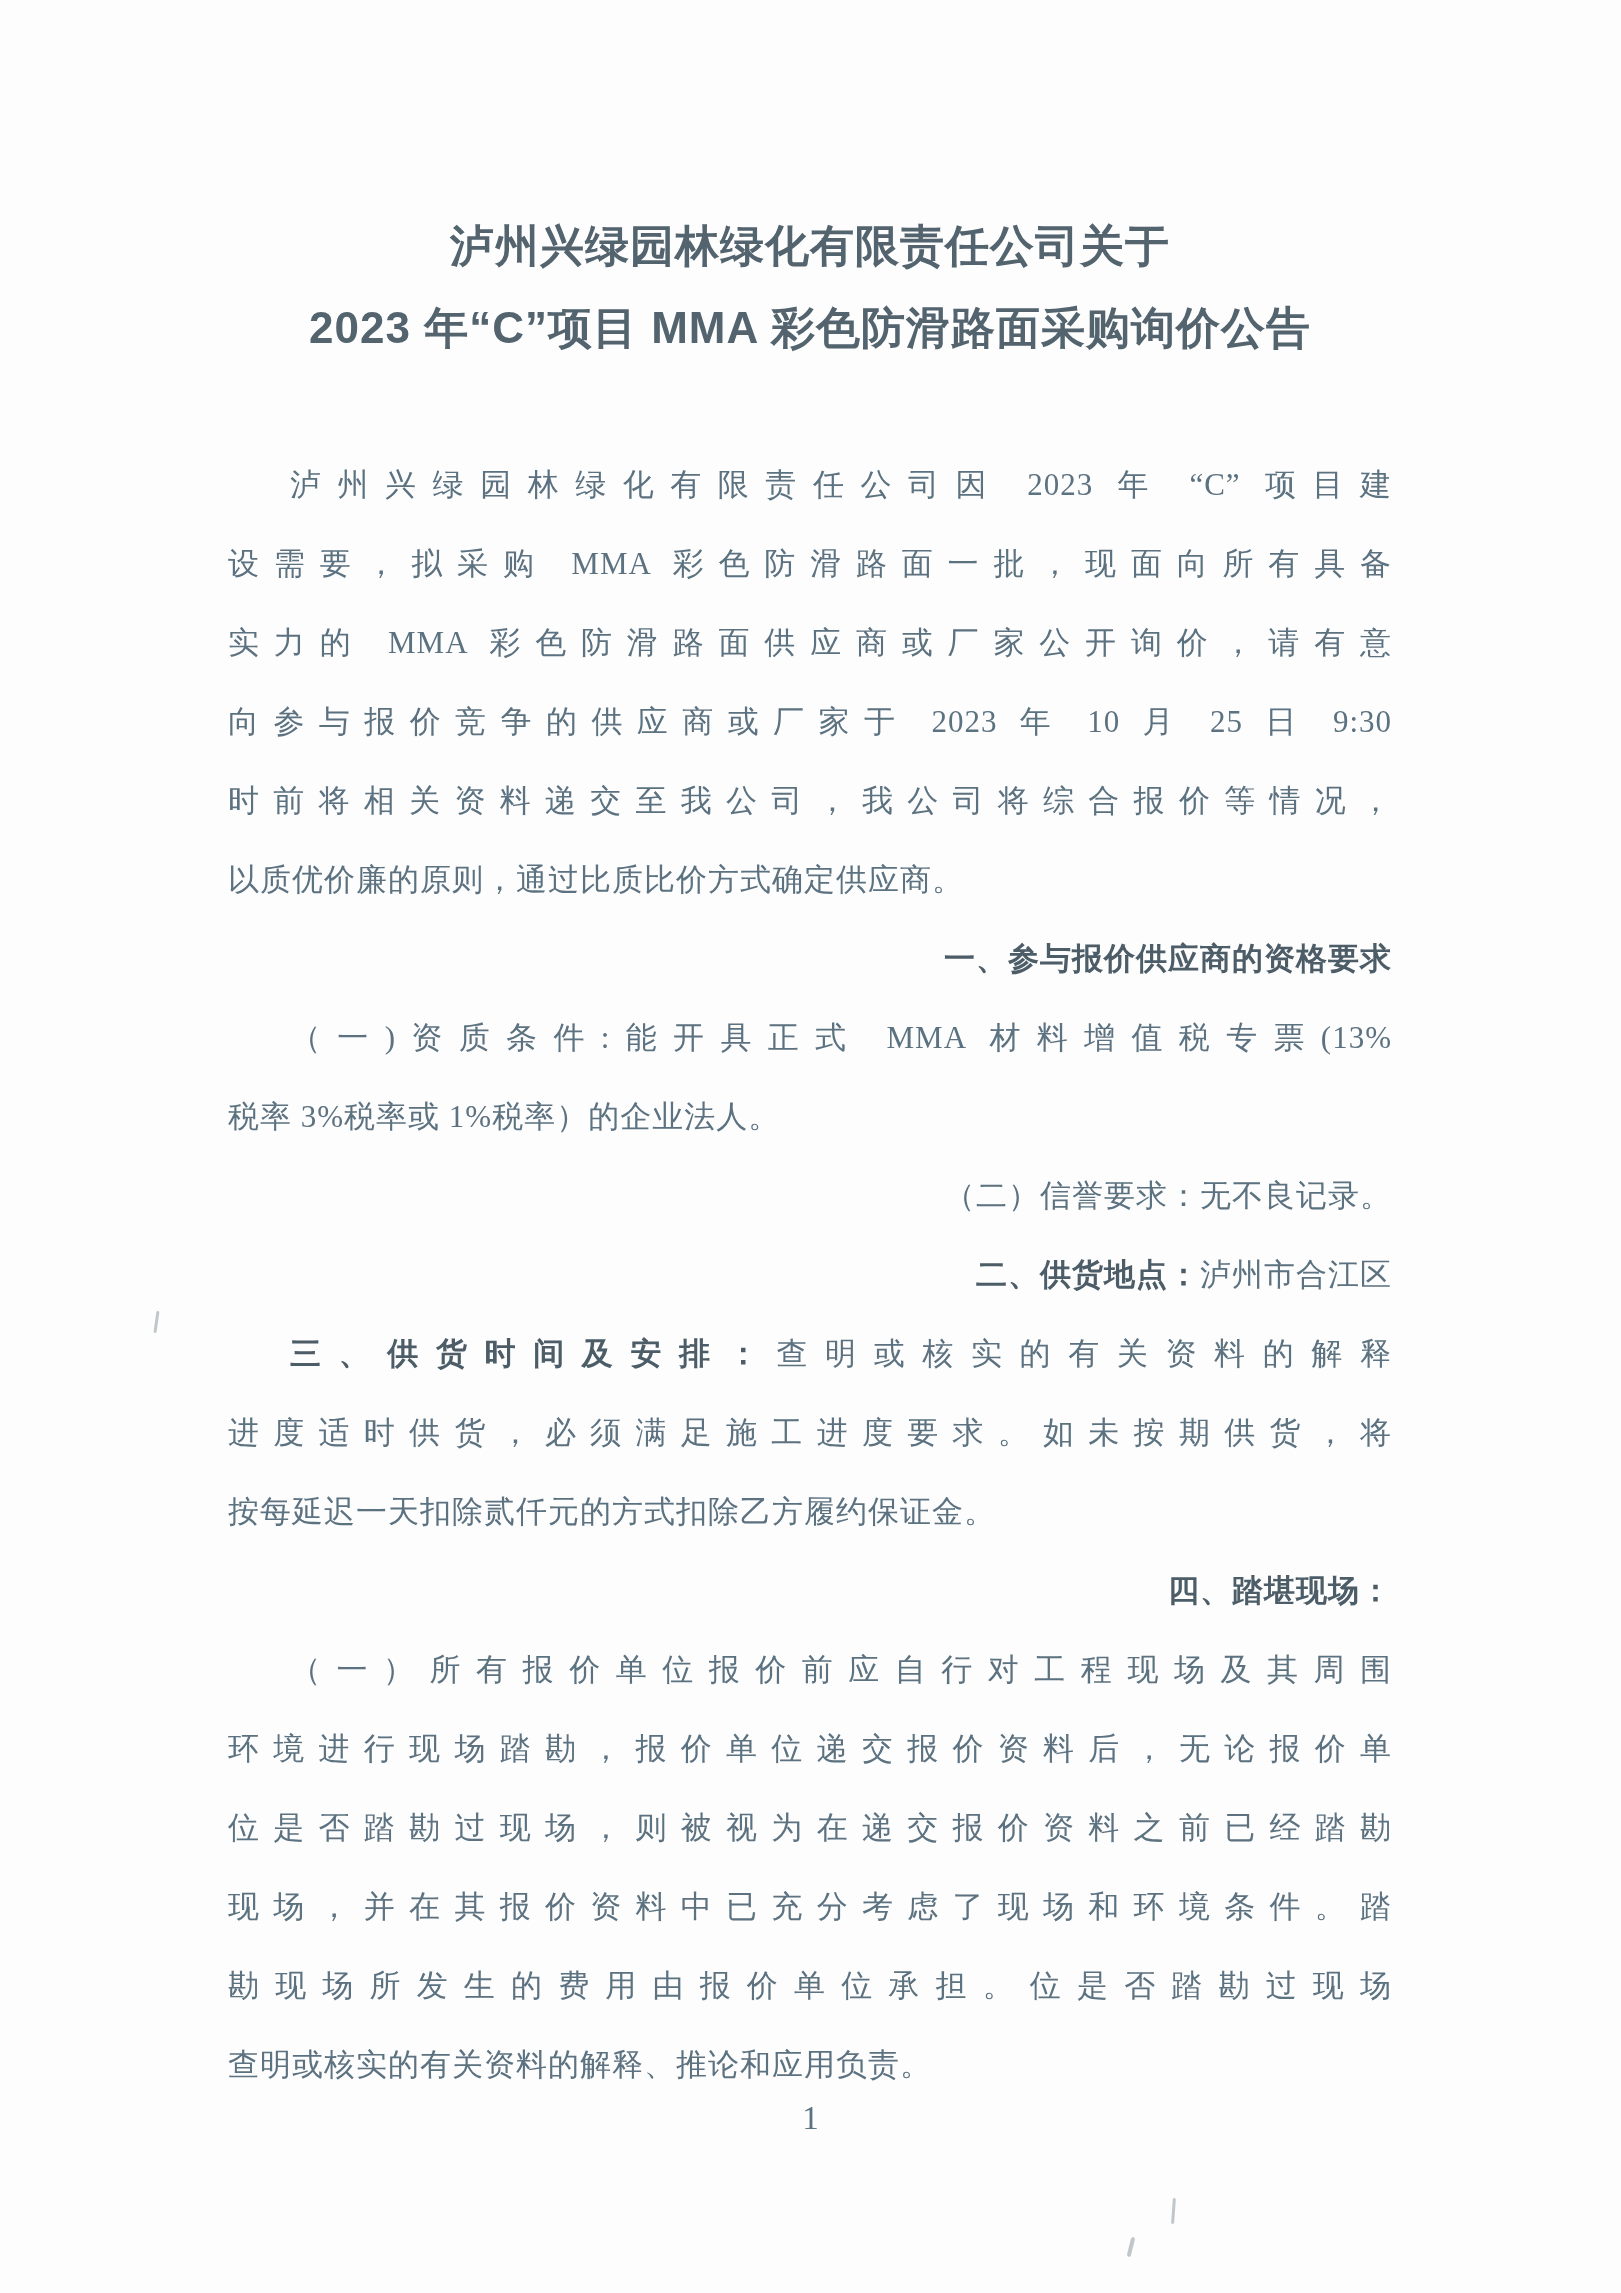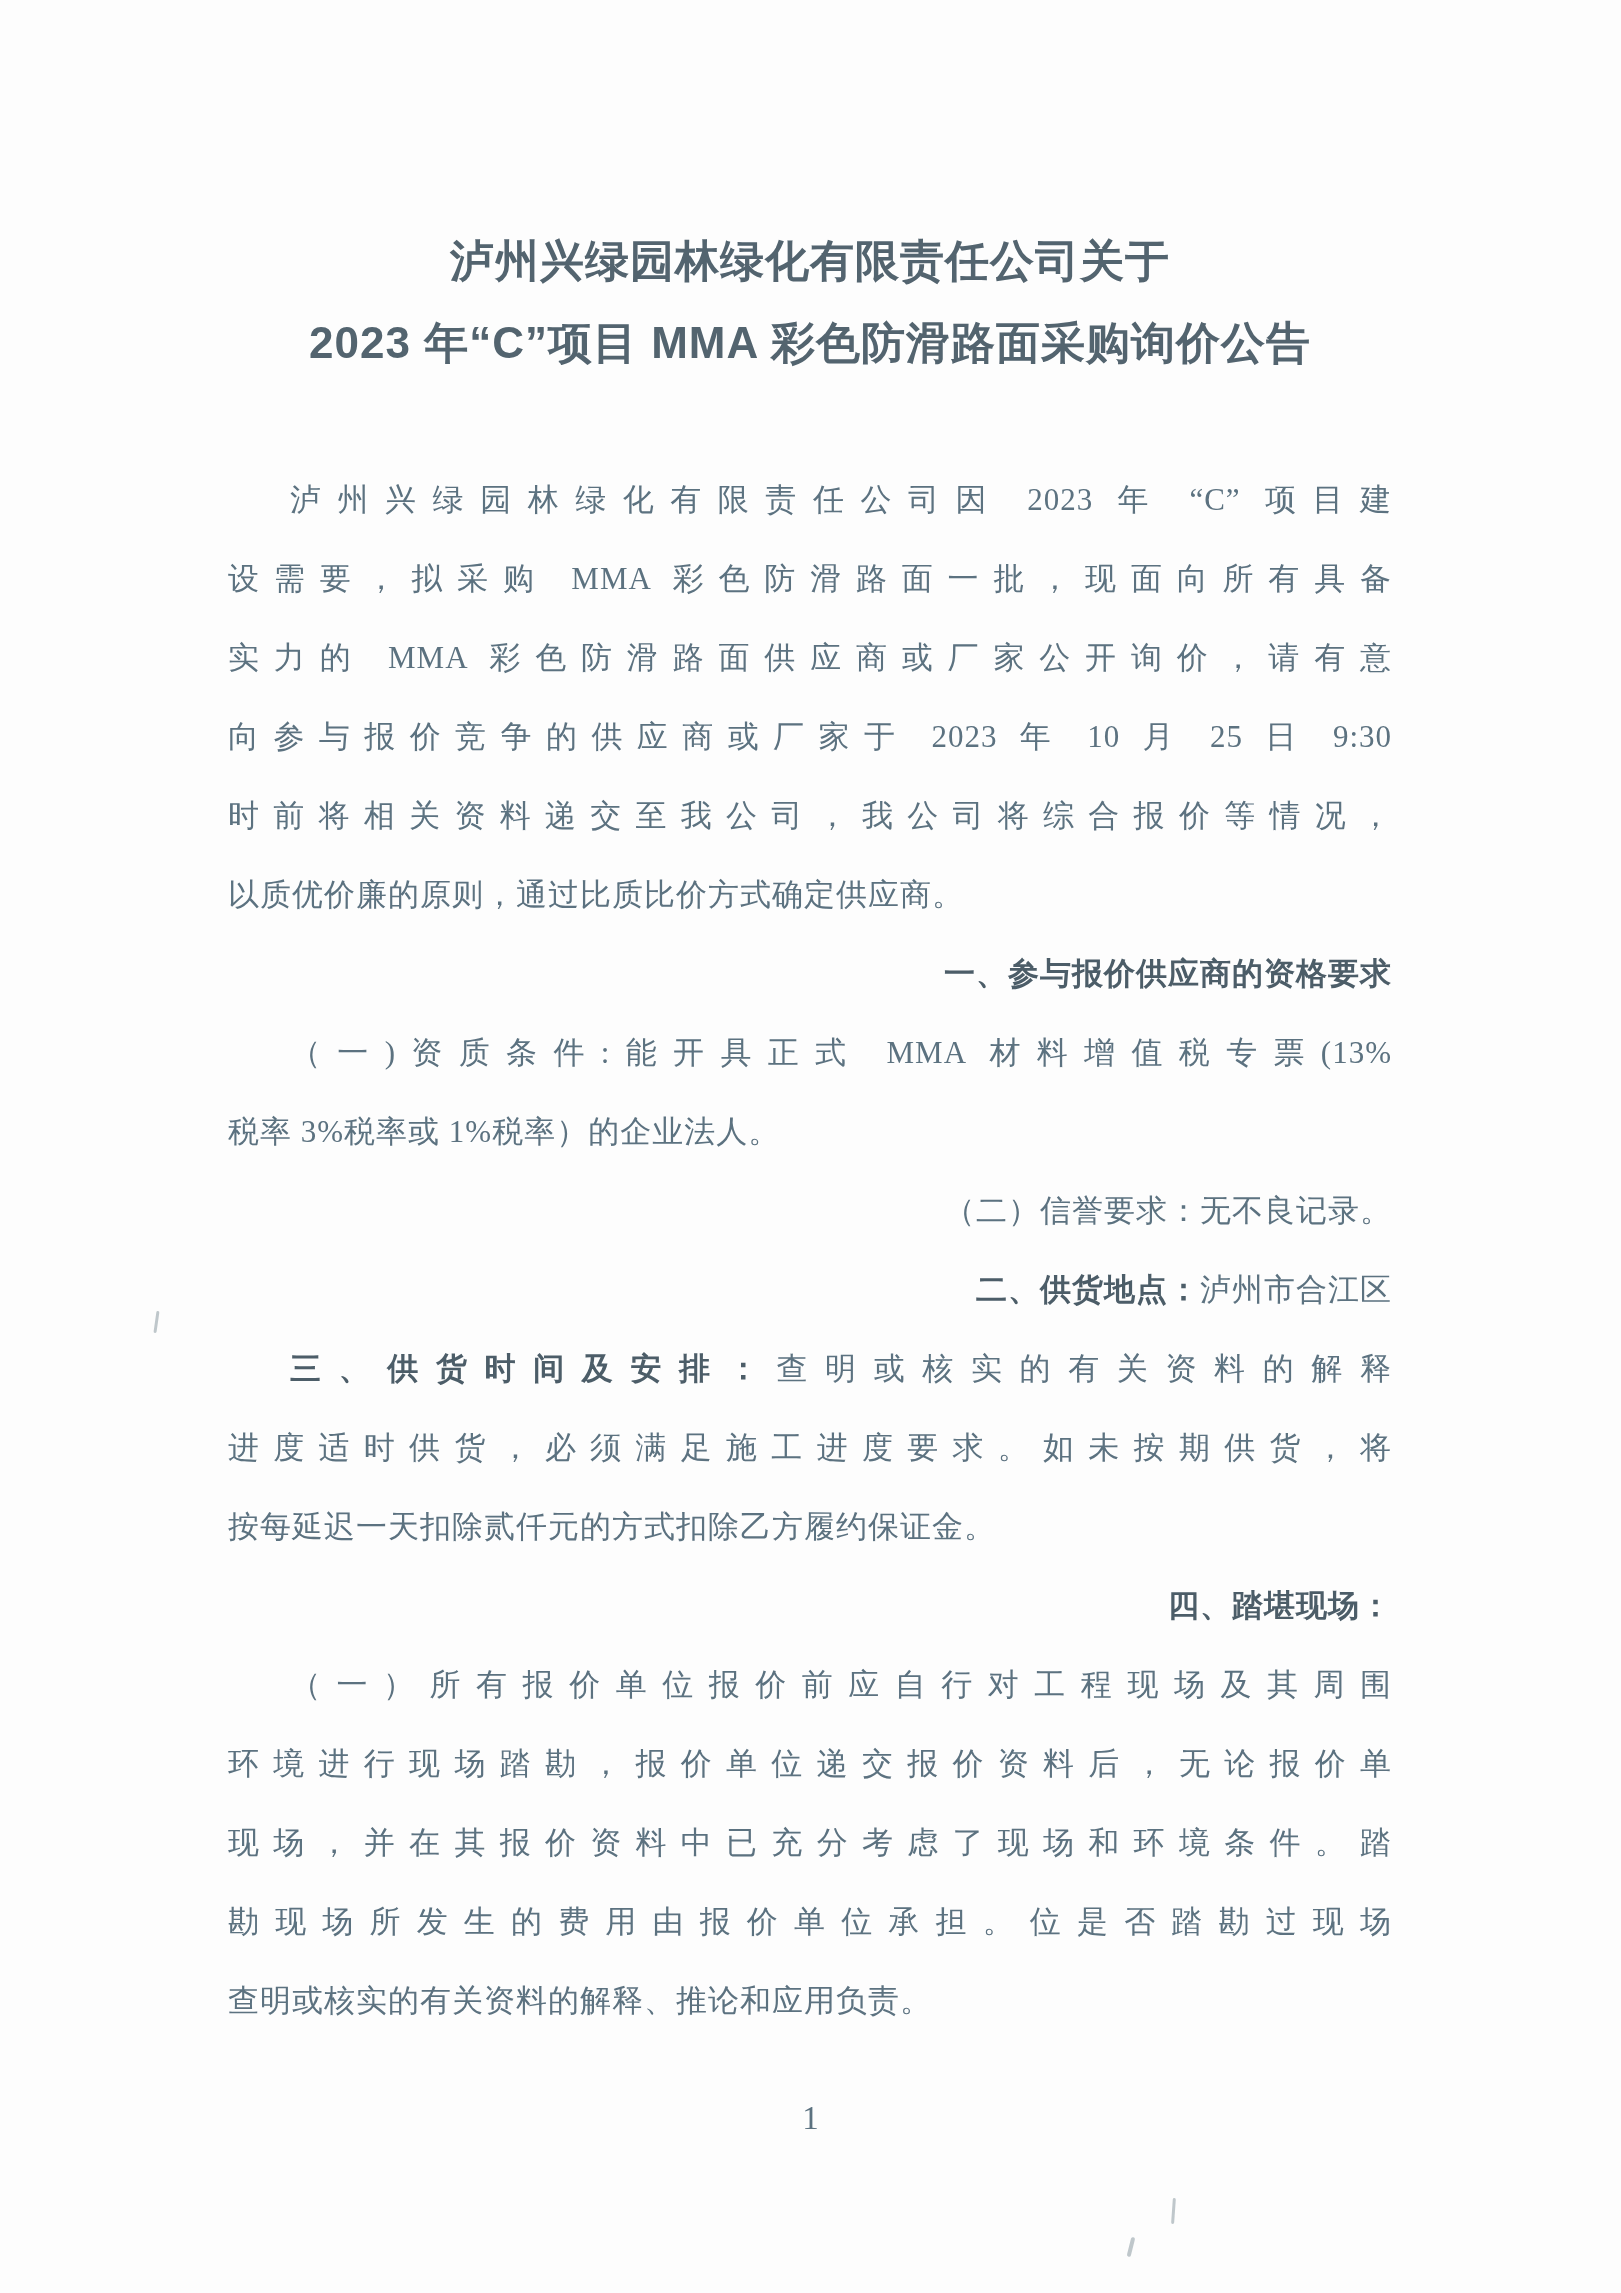--- a/index.html
+++ b/index.html
@@ -11,21 +11,21 @@
     position: relative;
     width: 1621px;
     height: 2294px;
     background: #fdfdfd;
     overflow: hidden;
     font-family: "Liberation Serif", serif;
   }
   .doc {
     position: absolute;
     left: 228px;
-    top: 220px;
+    top: 205px;
     width: 1164px;
   }
   .title-line {
     margin: 0;
     font-family: "Liberation Sans", sans-serif;
     font-weight: bold;
     font-size: 44px;
     line-height: 82px;
     text-align: center;
     color: #53646f;
@@ -96,20 +96,21 @@
         <div class="line justify indent"><span>（一)资质条件:能开具正式 MMA 材料增值税专票(13%</span></div>
         <div class="line"><span>税率 3%税率或 1%税率）的企业法人。</span></div>
         <div class="line indent"><span>（二）信誉要求：无不良记录。</span></div>
         <div class="line indent"><span class="b">二、供货地点：</span><span>泸州市合江区</span></div>
         <div class="line justify indent"><span class="b">三、供货时间及安排：</span><span>查明或核实的有关资料的解释</span></div>
         <div class="line justify"><span>进度适时供货，必须满足施工进度要求。如未按期供货，将</span></div>
         <div class="line"><span>按每延迟一天扣除贰仟元的方式扣除乙方履约保证金。</span></div>
         <div class="line indent"><span class="b">四、踏堪现场：</span></div>
         <div class="line justify indent"><span>（一）所有报价单位报价前应自行对工程现场及其周围</span></div>
         <div class="line justify"><span>环境进行现场踏勘，报价单位递交报价资料后，无论报价单</span></div>
+        <div class="line justify"><span>位是否踏勘过现场，则被视为在递交报价资料之前已经踏勘</span></div>
         <div class="line justify"><span>现场，并在其报价资料中已充分考虑了现场和环境条件。踏</span></div>
         <div class="line justify"><span>勘现场所发生的费用由报价单位承担。位是否踏勘过现场</span></div>
         <div class="line"><span>查明或核实的有关资料的解释、推论和应用负责。</span></div>
       </div>
   </div>
 
   <div class="page-num">1</div>
 
   <div class="artifact a1"></div>
   <div class="artifact a2"></div>

